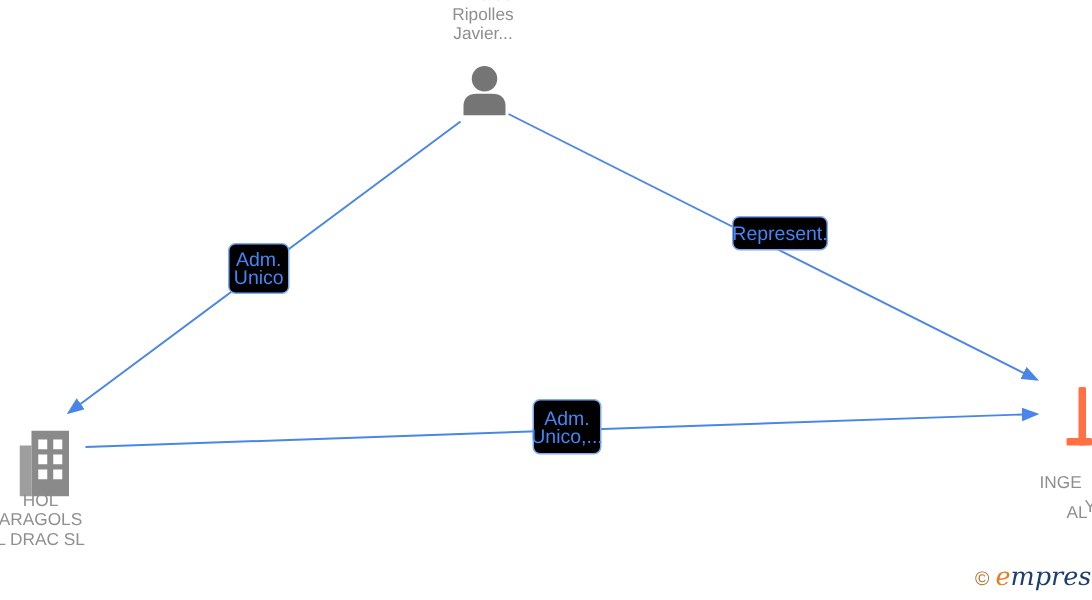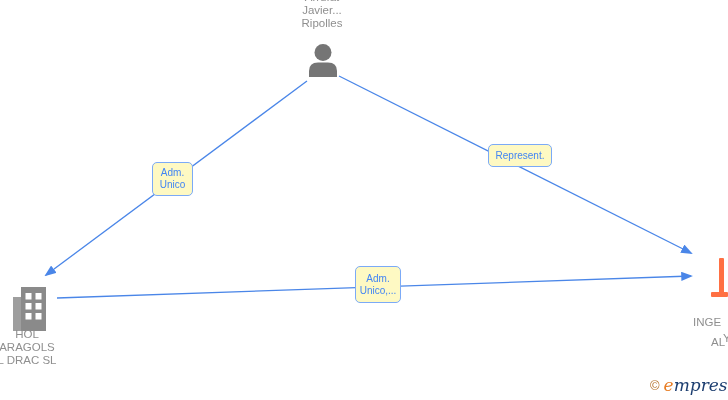--- a/index.html
+++ b/index.html
@@ -3,23 +3,23 @@
 <meta charset="utf-8">
 <style>
   html,body{margin:0;padding:0;background:#fff;}
   .canvas{
     position:relative;width:728px;height:400px;background:#ffffff;
     overflow:hidden;font-family:"Liberation Sans", sans-serif;
   }
   .edges-svg{position:absolute;left:0;top:0;z-index:1;}
   
   .edge-label{
-    position:absolute;z-index:3;background:#fef9c3;
+    position:absolute;z-index:3;background:#000000;
     border:1px solid #7baaf7;border-radius:5px;
-    color:#4285f4;font-size:10px;line-height:12px;
+    color:#4285f4;font-size:13px;line-height:12px;
     display:flex;flex-direction:column;align-items:center;justify-content:center;
     text-align:center;box-sizing:border-box;
   }
   .edge-label .ln{white-space:nowrap;}
   .lbl-adm1{left:152px;top:162px;width:41px;height:34px;}
   .lbl-rep {left:488px;top:144px;width:64px;height:23px;}
   .lbl-adm2{left:355px;top:266px;width:46px;height:37px;}
   
   .node-text{
     position:absolute;z-index:2;color:#8f8f8f;font-size:11.5px;
@@ -55,22 +55,22 @@
         <path d="M0,0 L9,3.5 L0,7 Z" fill="#4a86e8"></path>
       </marker>
     </defs>
     <line x1="307" y1="81" x2="46" y2="275" stroke="#4a86e8" stroke-width="1.3" marker-end="url(#arrow)"></line>
     <line x1="339" y1="76" x2="691" y2="253" stroke="#4a86e8" stroke-width="1.3" marker-end="url(#arrow)"></line>
     <line x1="57" y1="298" x2="691" y2="276" stroke="#4a86e8" stroke-width="1.3" marker-end="url(#arrow)"></line>
   </svg>
 
   <div class="node-text person-text">
     <div class="ln">Arrufat</div>
+    <div class="ln">Ripolles</div>
     <div class="ln">Javier...</div>
-    <div class="ln">Ripolles</div>
   </div>
   <svg class="person-icon" width="38" height="33" viewBox="0 0 38 33">
     <circle cx="19" cy="8.5" r="8.5" fill="#757575"></circle>
     <path d="M5,33 L5,27 Q5,18.5 14,18.5 L24,18.5 Q33,18.5 33,27 L33,33 Z" fill="#757575"></path>
   </svg>
 
   <svg class="building-icon" width="33" height="44" viewBox="0 0 33 44">
     <rect x="0" y="10" width="8" height="34" fill="#9e9e9e"></rect>
     <rect x="8" y="0" width="25" height="44" fill="#8a8a8a"></rect>
     <rect x="12.5" y="6" width="6" height="6.5" fill="#ffffff"></rect>

